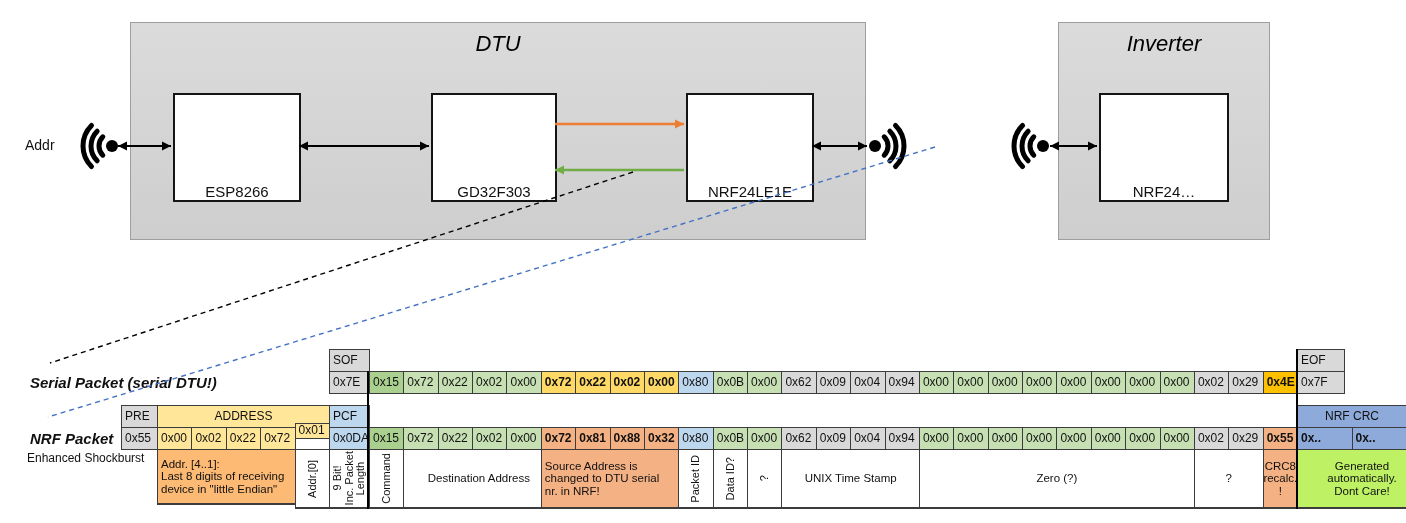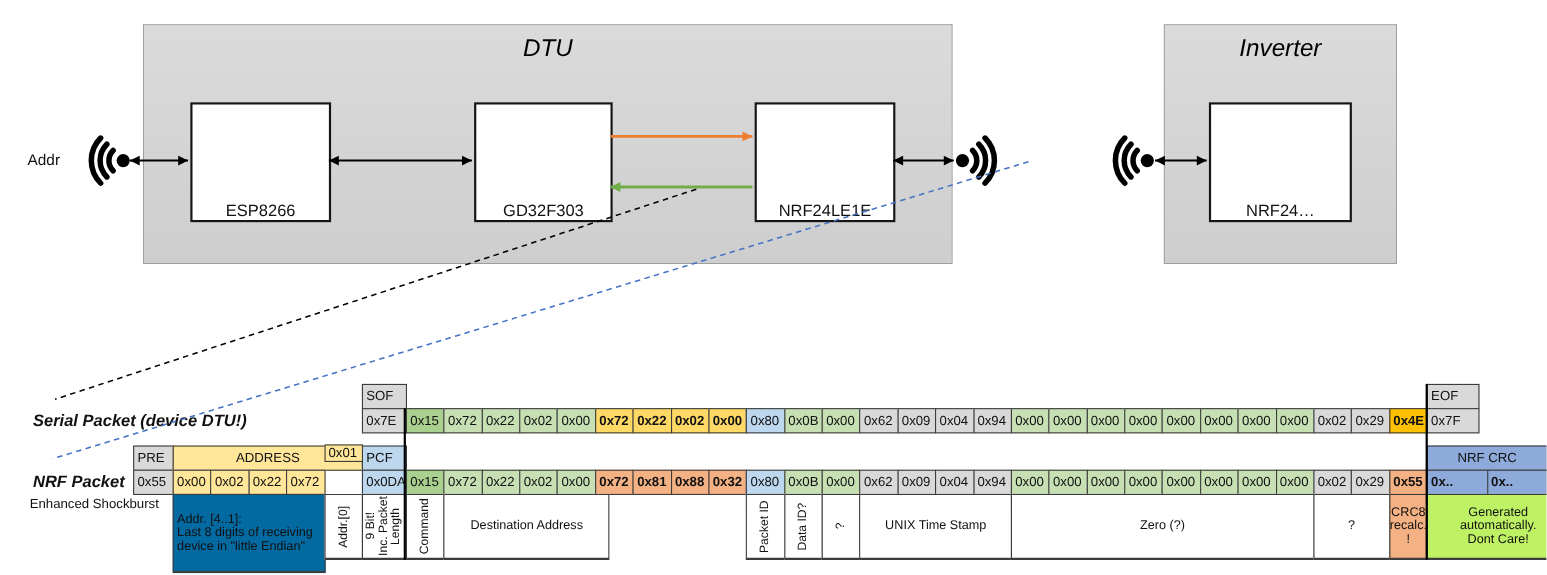--- a/index.html
+++ b/index.html
@@ -86,21 +86,21 @@
       <g transform="translate(1043,146) scale(1,1)">
         <circle cx="0" cy="0" r="6" fill="#000"></circle>
         <path d="M -9.190999999999999 -9.190999999999999 A 13 13 0 0 0 -9.190999999999999 9.190999999999999" fill="none" stroke="#000" stroke-width="5" stroke-linecap="round"></path>
         <path d="M -14.847 -14.847 A 21 21 0 0 0 -14.847 14.847" fill="none" stroke="#000" stroke-width="5" stroke-linecap="round"></path>
         <path d="M -20.503 -20.503 A 29 29 0 0 0 -20.503 20.503" fill="none" stroke="#000" stroke-width="5" stroke-linecap="round"></path>
       </g>
       <line x1="633" y1="172" x2="50" y2="363" stroke="#000000" stroke-width="1.4" stroke-dasharray="5 4"></line>
       <line x1="935" y1="147" x2="48" y2="417" stroke="#4472C4" stroke-width="1.4" stroke-dasharray="5 4"></line>
     </svg>
 
-  <div class="pkt-label" id="serial-label">Serial Packet (device DTU!)</div>
+  <div class="pkt-label" id="serial-label">Serial Packet (serial DTU!)</div>
   <div class="pkt-label" id="nrf-label">NRF Packet</div>
   <div id="esb-label">Enhanced Shockburst</div>
 
   <div class="vline" style="left:367px;top:371px;height:138px;"></div>
   <div class="vline" style="left:1296px;top:349px;height:160px;"></div>
 <div class="cell" style="left: 329px; top: 349px; width: 41px; height: 23px; background: rgb(217, 217, 217);">
       <span>SOF</span>
     </div>
     <div class="cell" style="left: 329px; top: 371px; width: 41px; height: 23px; background: rgb(217, 217, 217);">
       <span>0x7E</span>
@@ -212,21 +212,21 @@
     </div>
     <div class="cell" style="left: 191.4px; top: 427px; width: 35.4px; height: 23px; background: rgb(255, 230, 153);">
       <span>0x02</span>
     </div>
     <div class="cell" style="left: 225.8px; top: 427px; width: 35.4px; height: 23px; background: rgb(255, 230, 153);">
       <span>0x22</span>
     </div>
     <div class="cell" style="left: 260.2px; top: 427px; width: 35.4px; height: 23px; background: rgb(255, 230, 153);">
       <span>0x72</span>
     </div>
-    <div class="cell" style="left: 294.6px; top: 404px; width: 35.4px; height: 16px; background: rgb(255, 230, 153);">
+    <div class="cell" style="left: 294.6px; top: 423px; width: 35.4px; height: 16px; background: rgb(255, 230, 153);">
       <span>0x01</span>
     </div>
     <div class="cell" style="left: 329px; top: 427px; width: 41px; height: 23px; background: rgb(189, 215, 238);">
       <span>0x0DA</span>
     </div>
     <div class="cell" style="left: 369px; top: 427px; width: 35.3704px; height: 23px; background: rgb(169, 208, 142);">
       <span>0x15</span>
     </div>
     <div class="cell" style="left: 403.37px; top: 427px; width: 35.3704px; height: 23px; background: rgb(198, 224, 180);">
       <span>0x72</span>
@@ -305,39 +305,44 @@
     </div>
     <div class="cell" style="left: 1262.63px; top: 427px; width: 35.3704px; height: 23px; background: rgb(244, 177, 131); font-weight: 700;">
       <span>0x55</span>
     </div>
     <div class="cell" style="left: 1297px; top: 427px; width: 55.5px; height: 23px; background: rgb(142, 170, 219); font-weight: 700;">
       <span>0x..</span>
     </div>
     <div class="cell" style="left: 1351.5px; top: 427px; width: 55.5px; height: 23px; background: rgb(142, 170, 219); font-weight: 700;">
       <span>0x..</span>
     </div>
-    <div class="cell ann" style="left: 157px; top: 449px; width: 138.6px; height: 72px; background: #0369a1;">
+    <div class="cell ann" style="left: 157px; top: 449px; width: 138.6px; height: 56px; background: #fdba74;">
       <span>Addr. [4..1]:
 Last 8 digits of receiving
 device in "little Endian"</span>
     </div>
     <div class="cell ctr ann" style="left: 294.6px; top: 449px; width: 35.4px; height: 60px; background: rgb(255, 255, 255);">
       <span class="vert">Addr.[0]</span>
     </div>
     <div class="cell ctr ann" style="left: 329px; top: 449px; width: 41px; height: 60px; background: rgb(255, 255, 255);">
       <span class="vert">9 Bit!
 Inc. Packet
 Length</span>
     </div>
     <div class="cell ctr ann" style="left: 369px; top: 449px; width: 35.3704px; height: 60px; background: rgb(255, 255, 255);">
       <span class="vert">Command</span>
     </div>
     <div class="cell ctr ann" style="left: 403.37px; top: 449px; width: 151px; height: 60px; background: rgb(255, 255, 255);">
       <span>Destination Address</span>
     </div>
+    <div class="cell ann" style="left: 540.852px; top: 449px; width: 138.481px; height: 60px; background: rgb(244, 177, 131);">
+      <span>Source Address is
+changed to DTU serial
+nr. in NRF!</span>
+    </div>
     <div class="cell ctr ann" style="left: 678.333px; top: 449px; width: 35.3704px; height: 60px; background: rgb(255, 255, 255);">
       <span class="vert">Packet ID</span>
     </div>
     <div class="cell ctr ann" style="left: 712.704px; top: 449px; width: 35.3704px; height: 60px; background: rgb(255, 255, 255);">
       <span class="vert">Data ID?</span>
     </div>
     <div class="cell ctr ann" style="left: 747.074px; top: 449px; width: 35.3704px; height: 60px; background: rgb(255, 255, 255);">
       <span class="vert">?</span>
     </div>
     <div class="cell ctr ann" style="left: 781.444px; top: 449px; width: 138.481px; height: 60px; background: rgb(255, 255, 255);">

